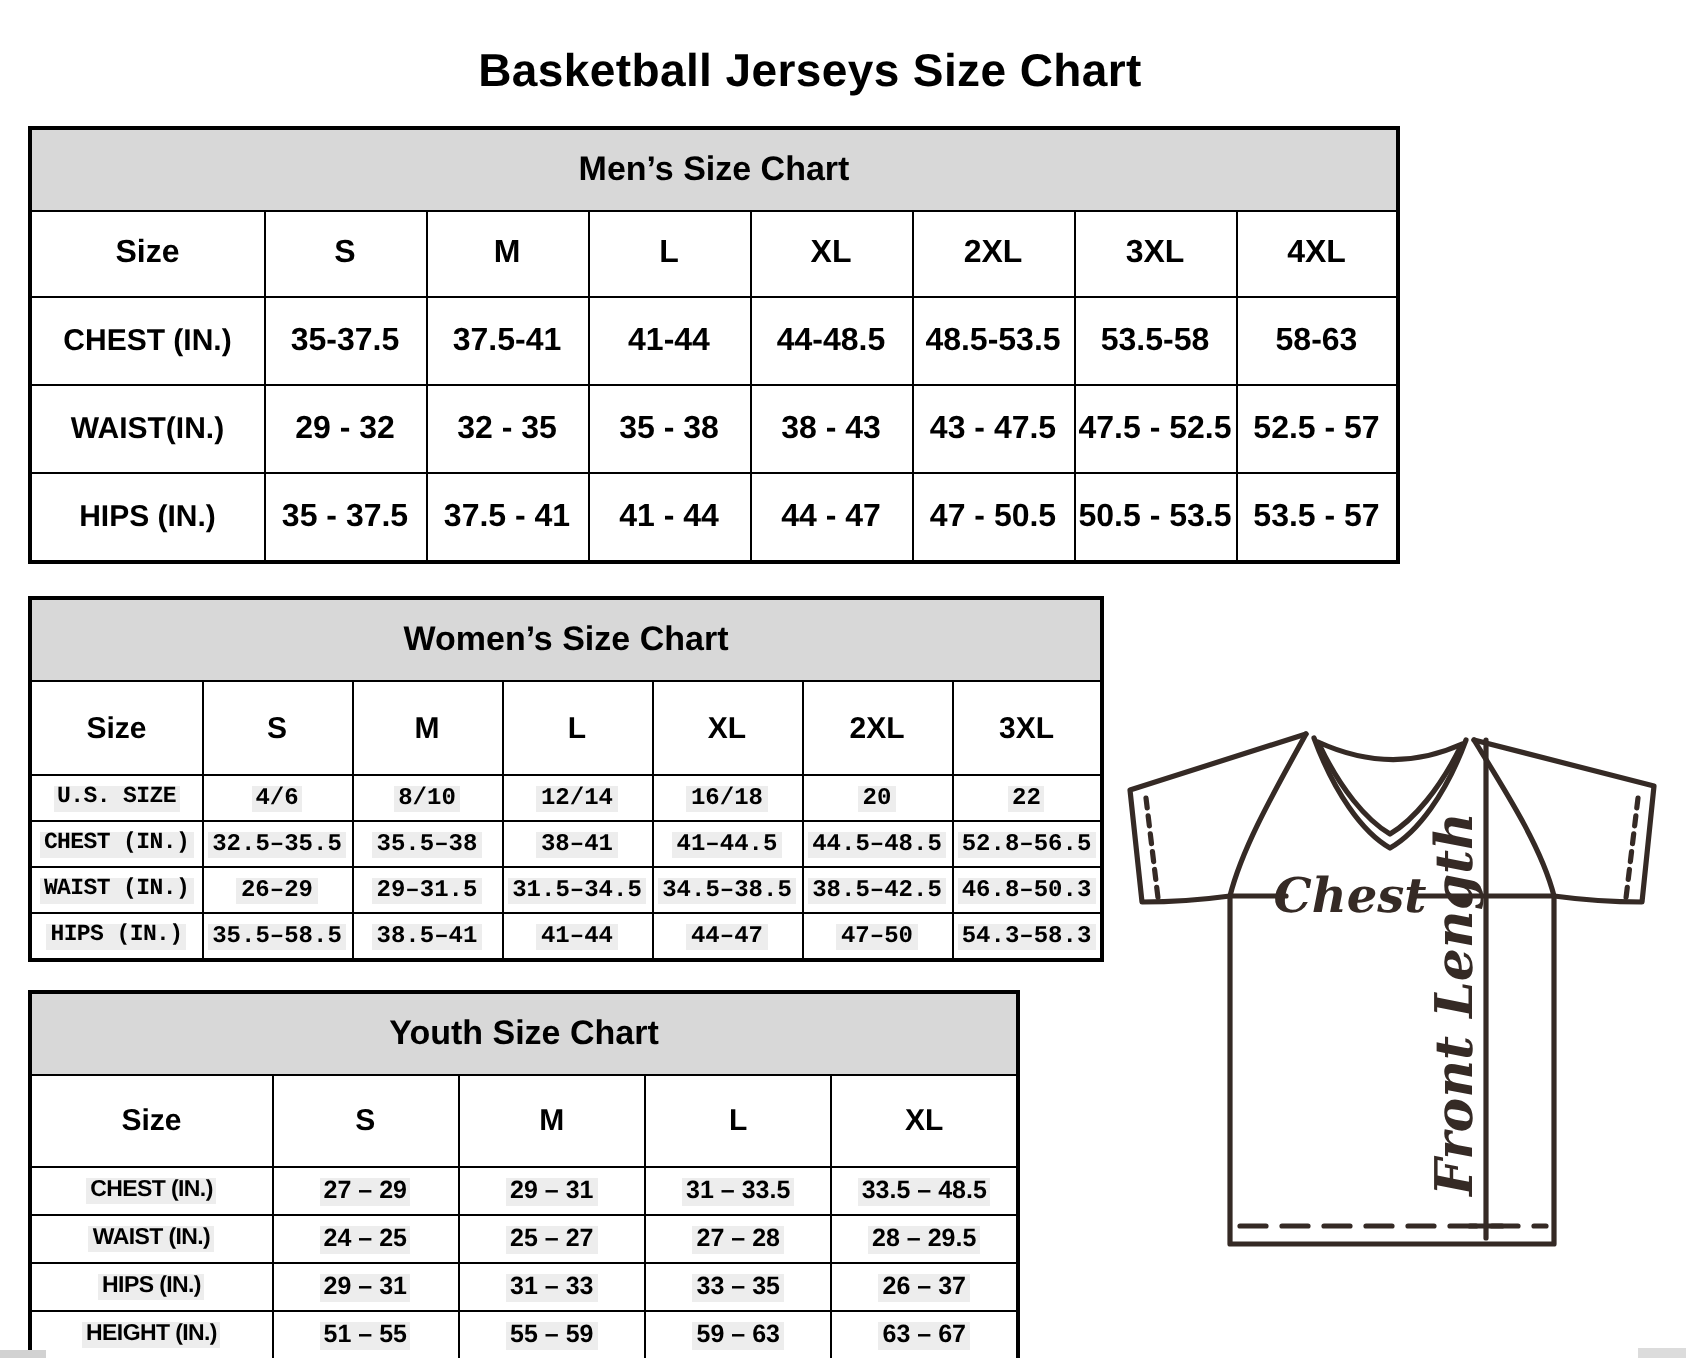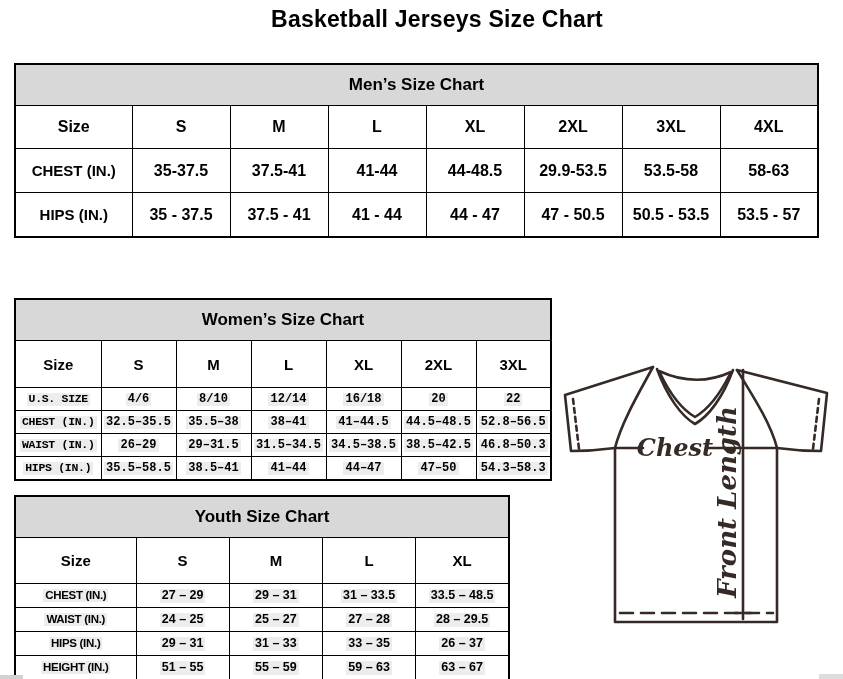--- a/index.html
+++ b/index.html
@@ -1,32 +1,32 @@
 <!DOCTYPE html>
 <html><head>
 <meta charset="utf-8">
 <style>
   html,body{margin:0;padding:0;}
   .page{
     position:relative; width:843px; height:679px; background:#ffffff;
     font-family:"Liberation Sans",sans-serif; color:#000; overflow:hidden;
   }
   .page-title{
-    position:absolute; top:6px; left:0; width:810px; text-align:center;
-    font-size:23px; font-weight:bold; letter-spacing:0.2px;padding-left:32px;
+    position:absolute; top:22px; left:0; width:810px; text-align:center;
+    font-size:23px; font-weight:bold; letter-spacing:0.2px;
   }
   table.tbl{
     position:absolute; border-collapse:collapse; table-layout:fixed;
     background:#fff; font-weight:bold; text-align:center;
   }
   .tbl td{border:1.5px solid #000; padding:0; vertical-align:middle; overflow:hidden;}
   .tbl{border:2px solid #000;}
   .tbl .title-row td{background:#d8d8d8; font-size:17px; height:40px;}
   
-  .mens{left:14px; top:63px; width:805px;}
+  .mens{left:14px; top:63px; width:686px;}
   .mens .hdr td{height:42px; font-size:16px;}
   .mens .data td{height:43px; font-size:16px;}
   .mens .data td.lbl{font-size:15px;}
   
   .womens{left:14px; top:298px; width:538px;border-radius:12px;}
   .womens .hdr td{height:46px; font-size:15px;}
   .womens .data td{height:22px; font-size:12px;font-family:Liberation Mono, monospace;}
   .womens .data td.lbl{font-size:11.5px; letter-spacing:-0.3px;}
   
   .youth{left:14px; top:495px; width:496px;}
@@ -69,23 +69,33 @@
         <td>2XL</td>
         <td>3XL</td>
         <td>4XL</td>
       </tr>
       <tr class="data">
         <td class="lbl">CHEST (IN.)</td>
         <td>35-37.5</td>
         <td>37.5-41</td>
         <td>41-44</td>
         <td>44-48.5</td>
-        <td>29.9-53.5</td>
+        <td>48.5-53.5</td>
         <td>53.5-58</td>
         <td>58-63</td>
+      </tr>
+      <tr class="data">
+        <td class="lbl">WAIST(IN.)</td>
+        <td>29 - 32</td>
+        <td>32 - 35</td>
+        <td>35 - 38</td>
+        <td>38 - 43</td>
+        <td>43 - 47.5</td>
+        <td>47.5 - 52.5</td>
+        <td>52.5 - 57</td>
       </tr>
       <tr class="data">
         <td class="lbl">HIPS (IN.)</td>
         <td>35 - 37.5</td>
         <td>37.5 - 41</td>
         <td>41 - 44</td>
         <td>44 - 47</td>
         <td>47 - 50.5</td>
         <td>50.5 - 53.5</td>
         <td>53.5 - 57</td>

